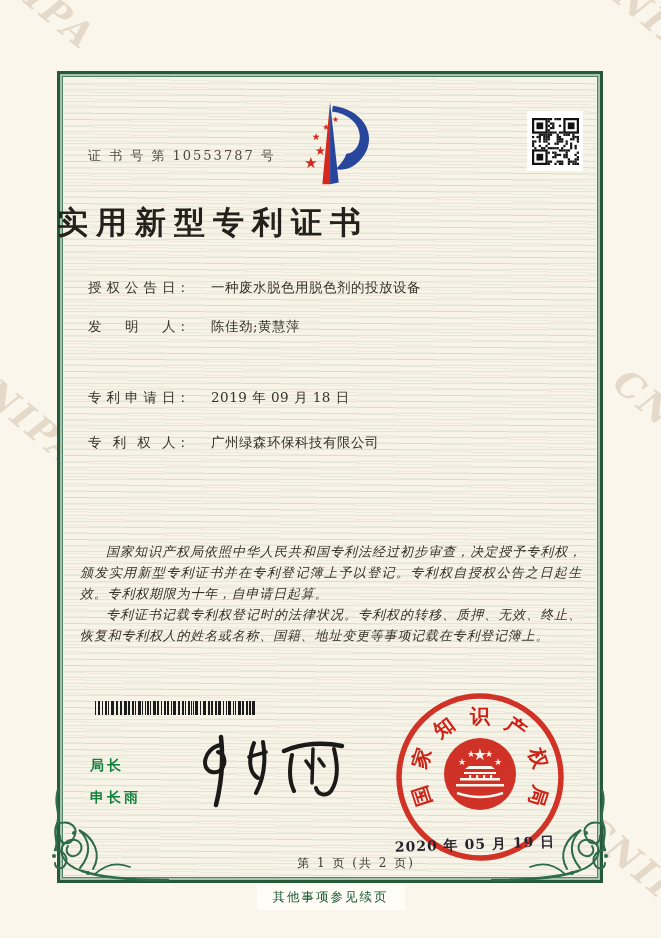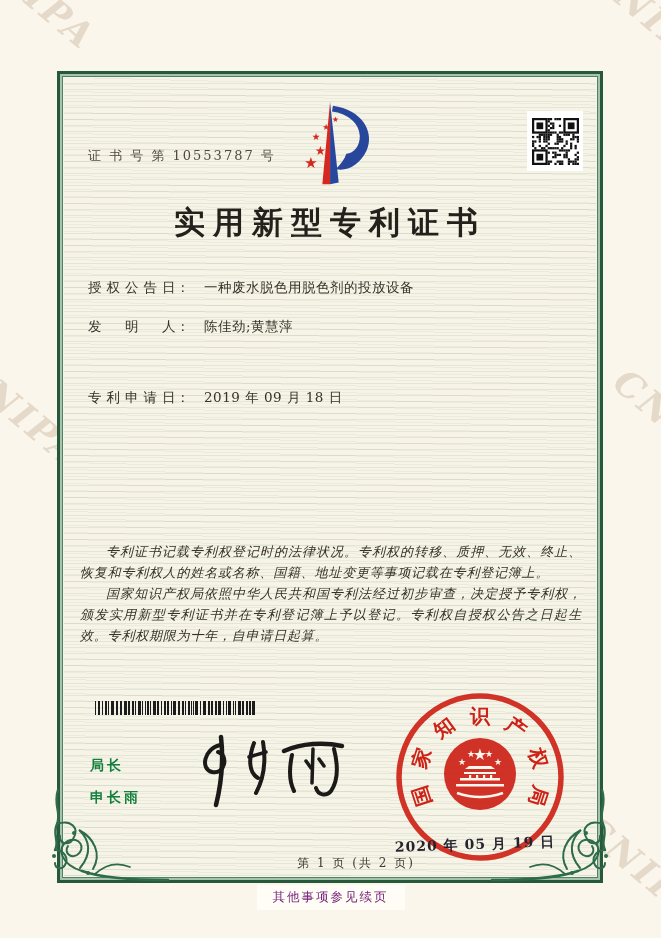--- a/index.html
+++ b/index.html
@@ -40,47 +40,47 @@
     background:
       repeating-linear-gradient(0deg, rgba(112,158,122,0.16) 0 1px, transparent 1px 6px),
       repeating-linear-gradient(1.5deg, rgba(112,158,122,0.10) 0 1px, transparent 1px 7px);
   }
   .abs{position:absolute;z-index:3;}
   
   .cert-no{left:88px;top:115px;font-size:13px;letter-spacing:2px;color:#4f4b42;margin-top:32px;}
   .logo{left:283px;top:96px;width:96px;height:98px;}
   .qr-box{left:527px;top:111px;width:56px;height:60px;background:#ffffff;
           display:flex;align-items:center;justify-content:center;}
-  .title{left:57px;top:202px;width:546px;text-align:center;
+  .title{left:57px;top:202px;width:546px;text-align:left;
          font-size:31px;font-weight:bold;letter-spacing:8px;color:#24211d;}
   
   .frow{left:88px;font-size:13.5px;letter-spacing:0.5px;color:#36322b;white-space:nowrap;}
   .frow .lbl{display:inline-block;width:88px;text-align:justify;text-align-last:justify;vertical-align:top;}
   .frow .colon{display:inline-block;vertical-align:top;}
-  .frow .val{display:inline-block;margin-left:14px;vertical-align:top;}
+  .frow .val{display:inline-block;margin-left:21px;vertical-align:top;}
   .addr-val{white-space:normal;width:400px;line-height:21px;}
   .grant-no-group{position:absolute;left:255px;top:0;}
   
   .body-text{left:80px;top:541px;width:502px;font-size:13px;line-height:21px;
              letter-spacing:0.8px;text-align:justify;color:#353128;font-style:italic;}
   .body-text p{margin:0;text-indent:2em;}
   
   .barcode{left:95px;top:700px;width:164px;height:14px;}
   .signer{left:90px;top:749px;font-family:"Liberation Sans","DejaVu Sans",sans-serif;
           font-size:14px;font-weight:600;color:#15803d;letter-spacing:3px;line-height:32px;}
   .signature{left:192px;top:733px;width:160px;height:78px;}
   .seal{left:393px;top:690px;width:174px;height:174px;}
   .seal-char{font-size:20px;font-weight:bold;fill:#ce2217;text-anchor:middle;
              dominant-baseline:middle;font-family:"DejaVu Serif",serif;}
   .seal-date{left:386px;top:836px;width:178px;text-align:center;font-size:14px;
              font-weight:bold;color:#25242e;letter-spacing:1px;transform:rotate(-2deg);z-index:4;}
   .page-info{left:57px;top:855px;width:598px;text-align:center;font-size:12px;
              letter-spacing:2px;color:#3c3831;}
   .cont-note{left:0;right:0;top:885px;margin:auto;width:fit-content;background:#fffdf6;
-             padding:4px 16px;font-size:12.5px;letter-spacing:2px;color:#701a75;z-index:4;}
+             padding:4px 16px;font-size:12.5px;letter-spacing:2px;color:#14532d;z-index:4;}
   .flourish{width:130px;height:102px;z-index:4;}
   .flourish.left{left:40px;top:788px;}
   .flourish.right{left:490px;top:788px;transform:scaleX(-1);}
 </style>
 </head>
 <body>
 
 <div class="page">
 
   <div class="wm wm1">CNIPA</div>
@@ -253,24 +253,27 @@
 
   <div class="abs frow" style="top:279px">
     <span class="lbl">授权公告日</span><span class="colon">：</span><span class="val">一种废水脱色用脱色剂的投放设备</span>
   </div>
   <div class="abs frow" style="top:318px">
     <span class="lbl">发明人</span><span class="colon">：</span><span class="val">陈佳劲;黄慧萍</span>
   </div>
   <div class="abs frow" style="top:389px">
     <span class="lbl">专利申请日</span><span class="colon">：</span><span class="val">2019 年 09 月 18 日</span>
   </div>
+  <div class="abs frow" style="top:434px">
+    <span class="lbl">专利权人</span><span class="colon">：</span><span class="val">广州绿森环保科技有限公司</span>
+  </div>
 
   <div class="abs body-text">
+    <p>国家知识产权局依照中华人民共和国专利法经过初步审查，决定授予专利权，颁发实用新型专利证书并在专利登记簿上予以登记。专利权自授权公告之日起生效。专利权期限为十年，自申请日起算。</p>
     <p>专利证书记载专利权登记时的法律状况。专利权的转移、质押、无效、终止、恢复和专利权人的姓名或名称、国籍、地址变更等事项记载在专利登记簿上。</p>
-    <p>国家知识产权局依照中华人民共和国专利法经过初步审查，决定授予专利权，颁发实用新型专利证书并在专利登记簿上予以登记。专利权自授权公告之日起生效。专利权期限为十年，自申请日起算。</p>
   </div>
 
   <div class="abs barcode" id="barcode"><svg width="164" height="14" viewBox="0 0 164 14">
         <rect x="0" y="0" width="1" height="14" fill="#1c1c1c"></rect>
         <rect x="3" y="0" width="2" height="14" fill="#1c1c1c"></rect>
         <rect x="7" y="0" width="1" height="14" fill="#1c1c1c"></rect>
         <rect x="10" y="0" width="2" height="14" fill="#1c1c1c"></rect>
         <rect x="13" y="0" width="1" height="14" fill="#1c1c1c"></rect>
         <rect x="16" y="0" width="3" height="14" fill="#1c1c1c"></rect>
         <rect x="21" y="0" width="2" height="14" fill="#1c1c1c"></rect>

